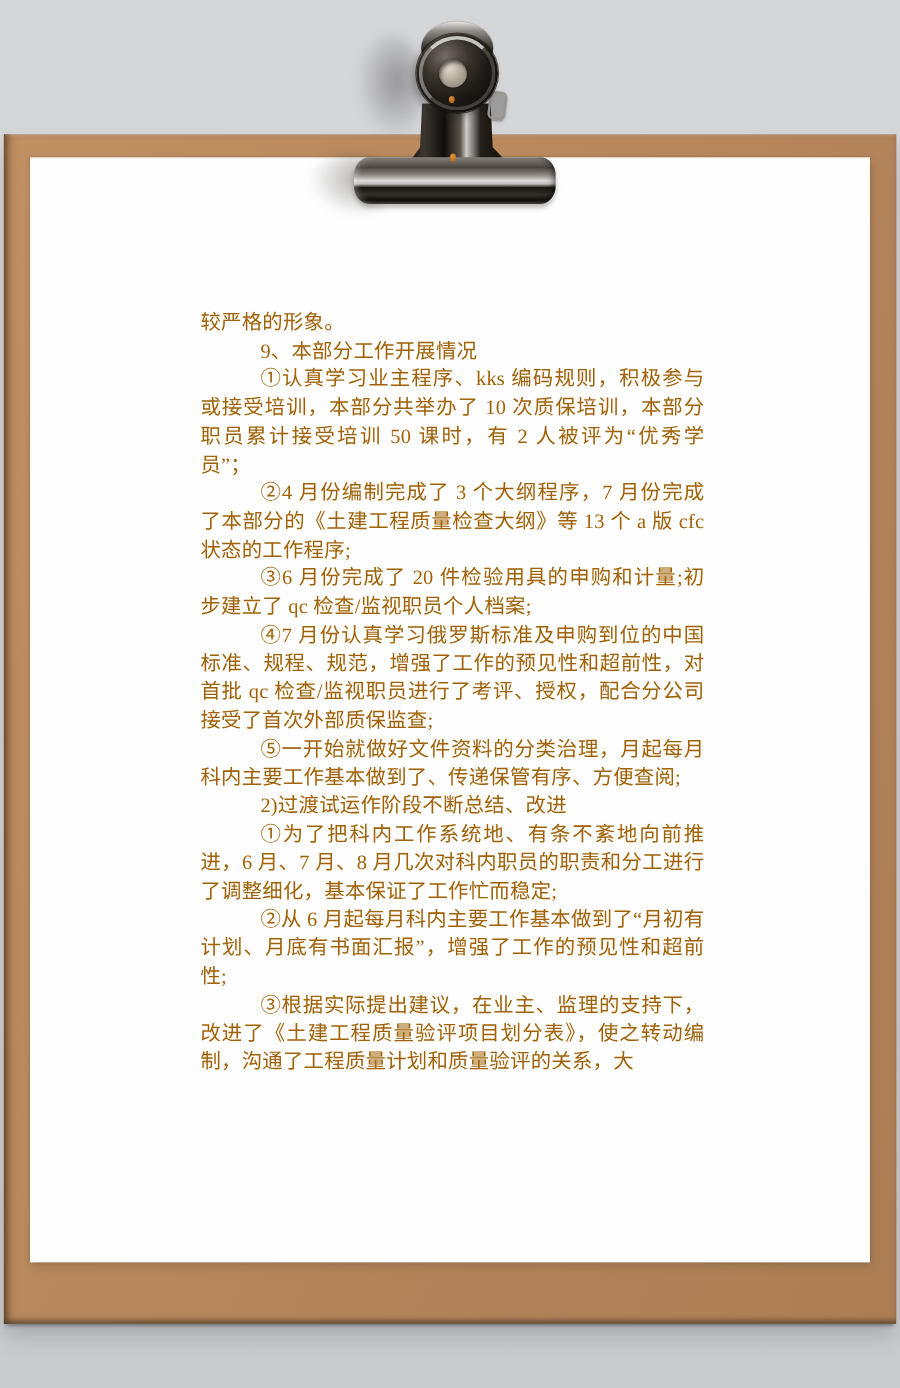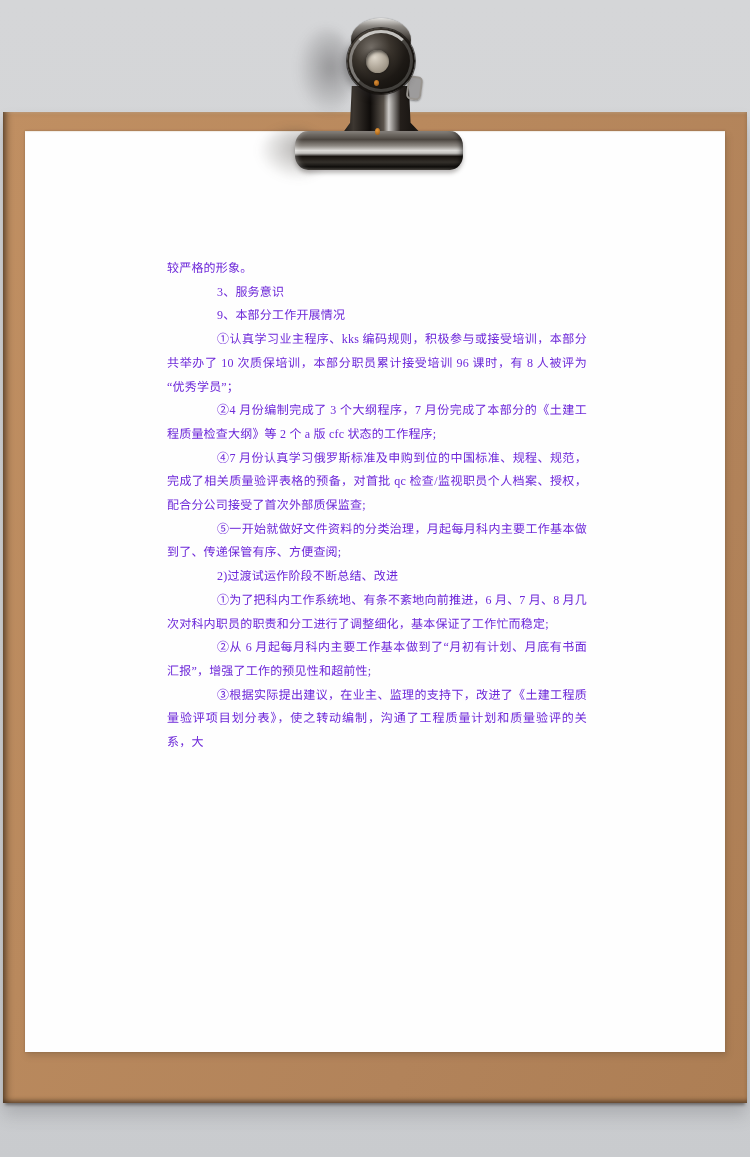--- a/index.html
+++ b/index.html
@@ -23,21 +23,21 @@
   .paper{
     position:absolute;left:25px;top:131px;width:700px;height:921px;
     background:#fefefe;
     box-shadow:
       0 0 2px rgba(110,85,60,.45),
       2px 4px 6px rgba(100,80,55,.28),
       inset 0 1px 1px rgba(160,125,90,.15);
   }
   .doc{
     position:absolute;left:142px;top:126px;width:420px;
-    font-size:12px;line-height:23.7px;color:#6d28d9;
+    font-size:17px;line-height:23.7px;color:#a16207;
     text-align:justify;letter-spacing:.2px;
   }
   .doc p{margin:0;}
   .doc p.indent{text-indent:50px;}
 
   
   .clip-wall-shadow{
     position:absolute;left:296px;top:28px;width:58px;height:88px;border-radius:50%;
     background:radial-gradient(ellipse at 60% 45%,rgba(62,60,62,.42),rgba(62,60,62,0) 70%);
     filter:blur(4px);
@@ -100,25 +100,25 @@
   }
 </style>
 </head>
 <body>
 
 <div class="board"></div>
 
 <div class="paper">
   <div class="doc">
       <p class="para">较严格的形象。</p>
-      <p class="para indent">3、服务意识</p>
       <p class="para indent">9、本部分工作开展情况</p>
-      <p class="para indent">①认真学习业主程序、kks 编码规则，积极参与或接受培训，本部分共举办了 10 次质保培训，本部分职员累计接受培训 96 课时，有 8 人被评为“优秀学员”；</p>
-      <p class="para indent">②4 月份编制完成了 3 个大纲程序，7 月份完成了本部分的《土建工程质量检查大纲》等 2 个 a 版 cfc 状态的工作程序;</p>
-      <p class="para indent">④7 月份认真学习俄罗斯标准及申购到位的中国标准、规程、规范，完成了相关质量验评表格的预备，对首批 qc 检查/监视职员个人档案、授权，配合分公司接受了首次外部质保监查;</p>
+      <p class="para indent">①认真学习业主程序、kks 编码规则，积极参与或接受培训，本部分共举办了 10 次质保培训，本部分职员累计接受培训 50 课时，有 2 人被评为“优秀学员”；</p>
+      <p class="para indent">②4 月份编制完成了 3 个大纲程序，7 月份完成了本部分的《土建工程质量检查大纲》等 13 个 a 版 cfc 状态的工作程序;</p>
+      <p class="para indent">③6 月份完成了 20 件检验用具的申购和计量;初步建立了 qc 检查/监视职员个人档案;</p>
+      <p class="para indent">④7 月份认真学习俄罗斯标准及申购到位的中国标准、规程、规范，增强了工作的预见性和超前性，对首批 qc 检查/监视职员进行了考评、授权，配合分公司接受了首次外部质保监查;</p>
       <p class="para indent">⑤一开始就做好文件资料的分类治理，月起每月科内主要工作基本做到了、传递保管有序、方便查阅;</p>
       <p class="para indent">2)过渡试运作阶段不断总结、改进</p>
       <p class="para indent">①为了把科内工作系统地、有条不紊地向前推进，6 月、7 月、8 月几次对科内职员的职责和分工进行了调整细化，基本保证了工作忙而稳定;</p>
       <p class="para indent">②从 6 月起每月科内主要工作基本做到了“月初有计划、月底有书面汇报”，增强了工作的预见性和超前性;</p>
       <p class="para indent">③根据实际提出建议，在业主、监理的支持下，改进了《土建工程质量验评项目划分表》，使之转动编制，沟通了工程质量计划和质量验评的关系，大</p>
     </div>
 </div>
 
 <div class="clip-wall-shadow"></div>
 <div class="clip-bar-shadow"></div>

